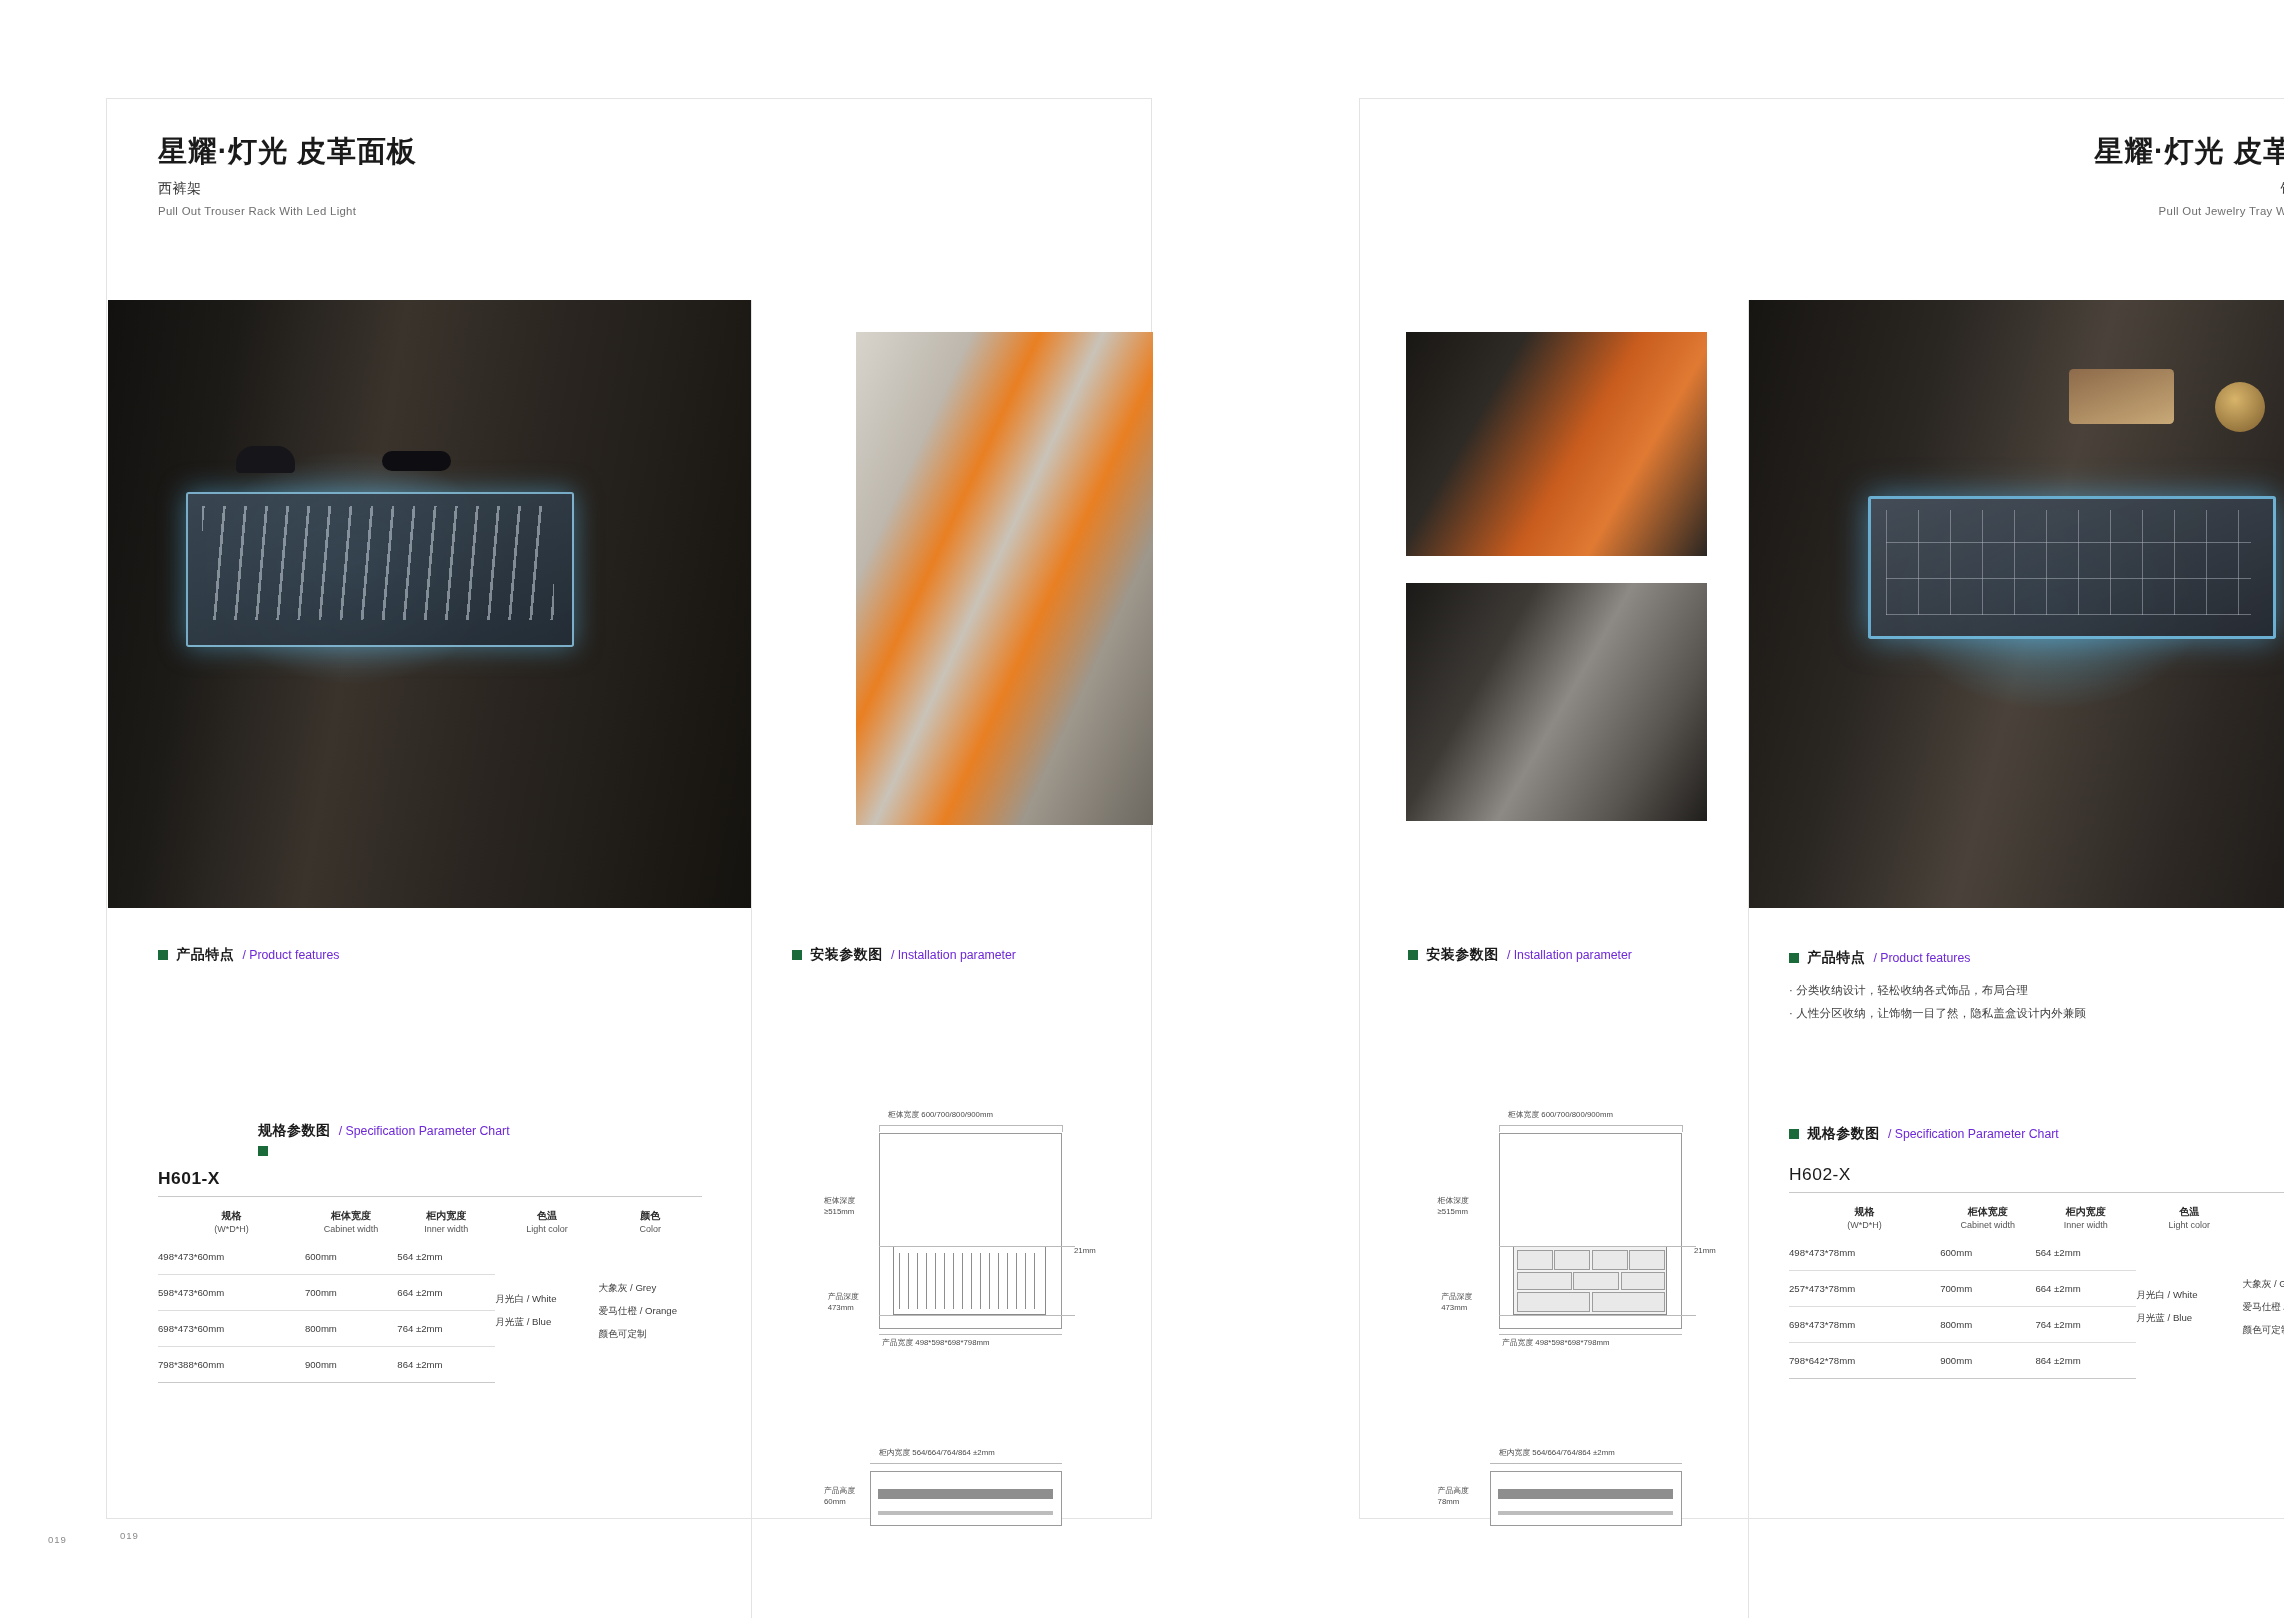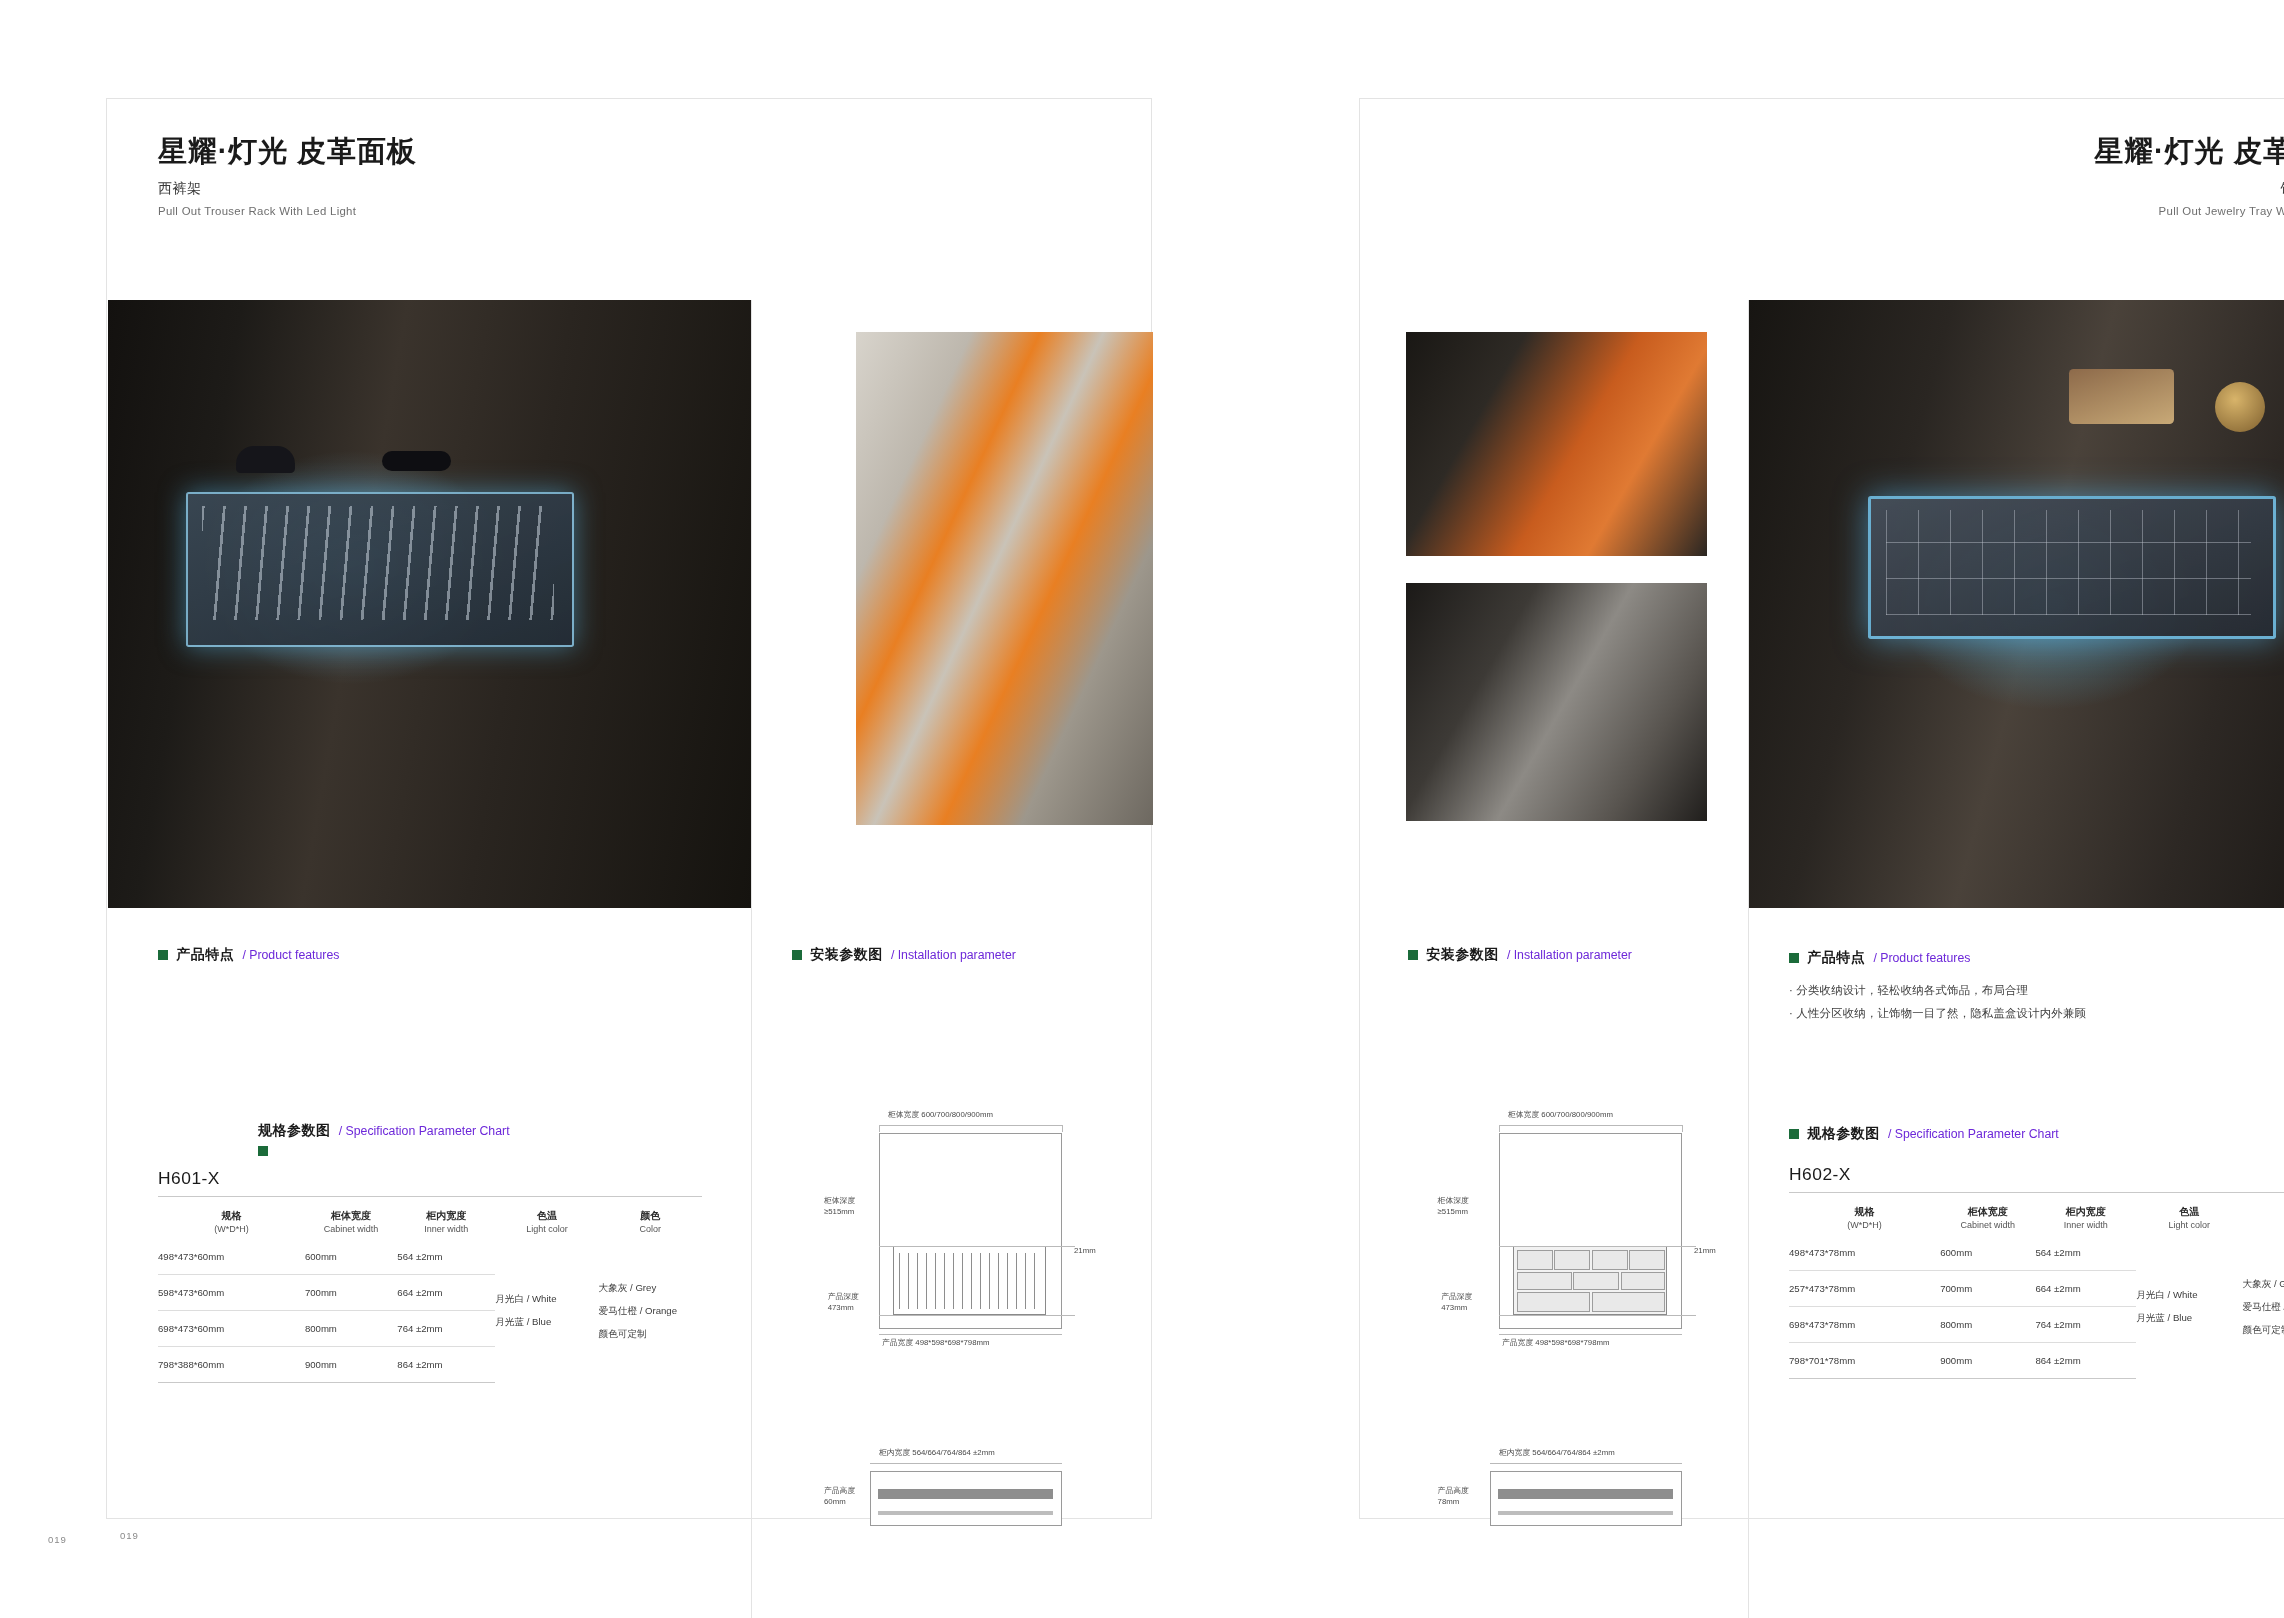--- a/index.html
+++ b/index.html
@@ -109,21 +109,21 @@
         <span class="sec-en">/ Product features</span>
       </div>
     </div>
 
     <div class="sec" style="left:51px;top:1023px;width:544px;">
       <div class="sec-head" style="margin-left:100px;">
         <span class="sec-cn">规格参数图</span>
         <span class="sec-en">/ Specification Parameter Chart</span>
       </div>
       <span class="sq" style="position:absolute;left:100px;top:24px;"></span>
-      <div class="model" style="margin-top:28px;">H601-X</div>
+      <div class="model" style="margin-top:28px;font-weight:bold;">H601-X</div>
       <hr class="hr">
 
       <table class="spec">
         <tbody>
             <tr>
           <th style="width:27%;">
                 <span style="font-weight:bold;color:#2c2c2c;font-size:10px;">规格</span>
                 <span>(W*D*H)</span>
               </th>
           <th style="width:17%;">
@@ -350,21 +350,21 @@
           <td>257*473*78mm</td>
           <td>700mm</td>
           <td>664 ±2mm</td>
         </tr>
         <tr>
           <td>698*473*78mm</td>
           <td>800mm</td>
           <td>764 ±2mm</td>
         </tr>
         <tr class="last">
-          <td>798*701*78mm</td>
+          <td>798*642*78mm</td>
           <td>900mm</td>
           <td>864 ±2mm</td>
         </tr>
       </tbody>
         </table>
     </div>
   </div>
 
 </div>
 

